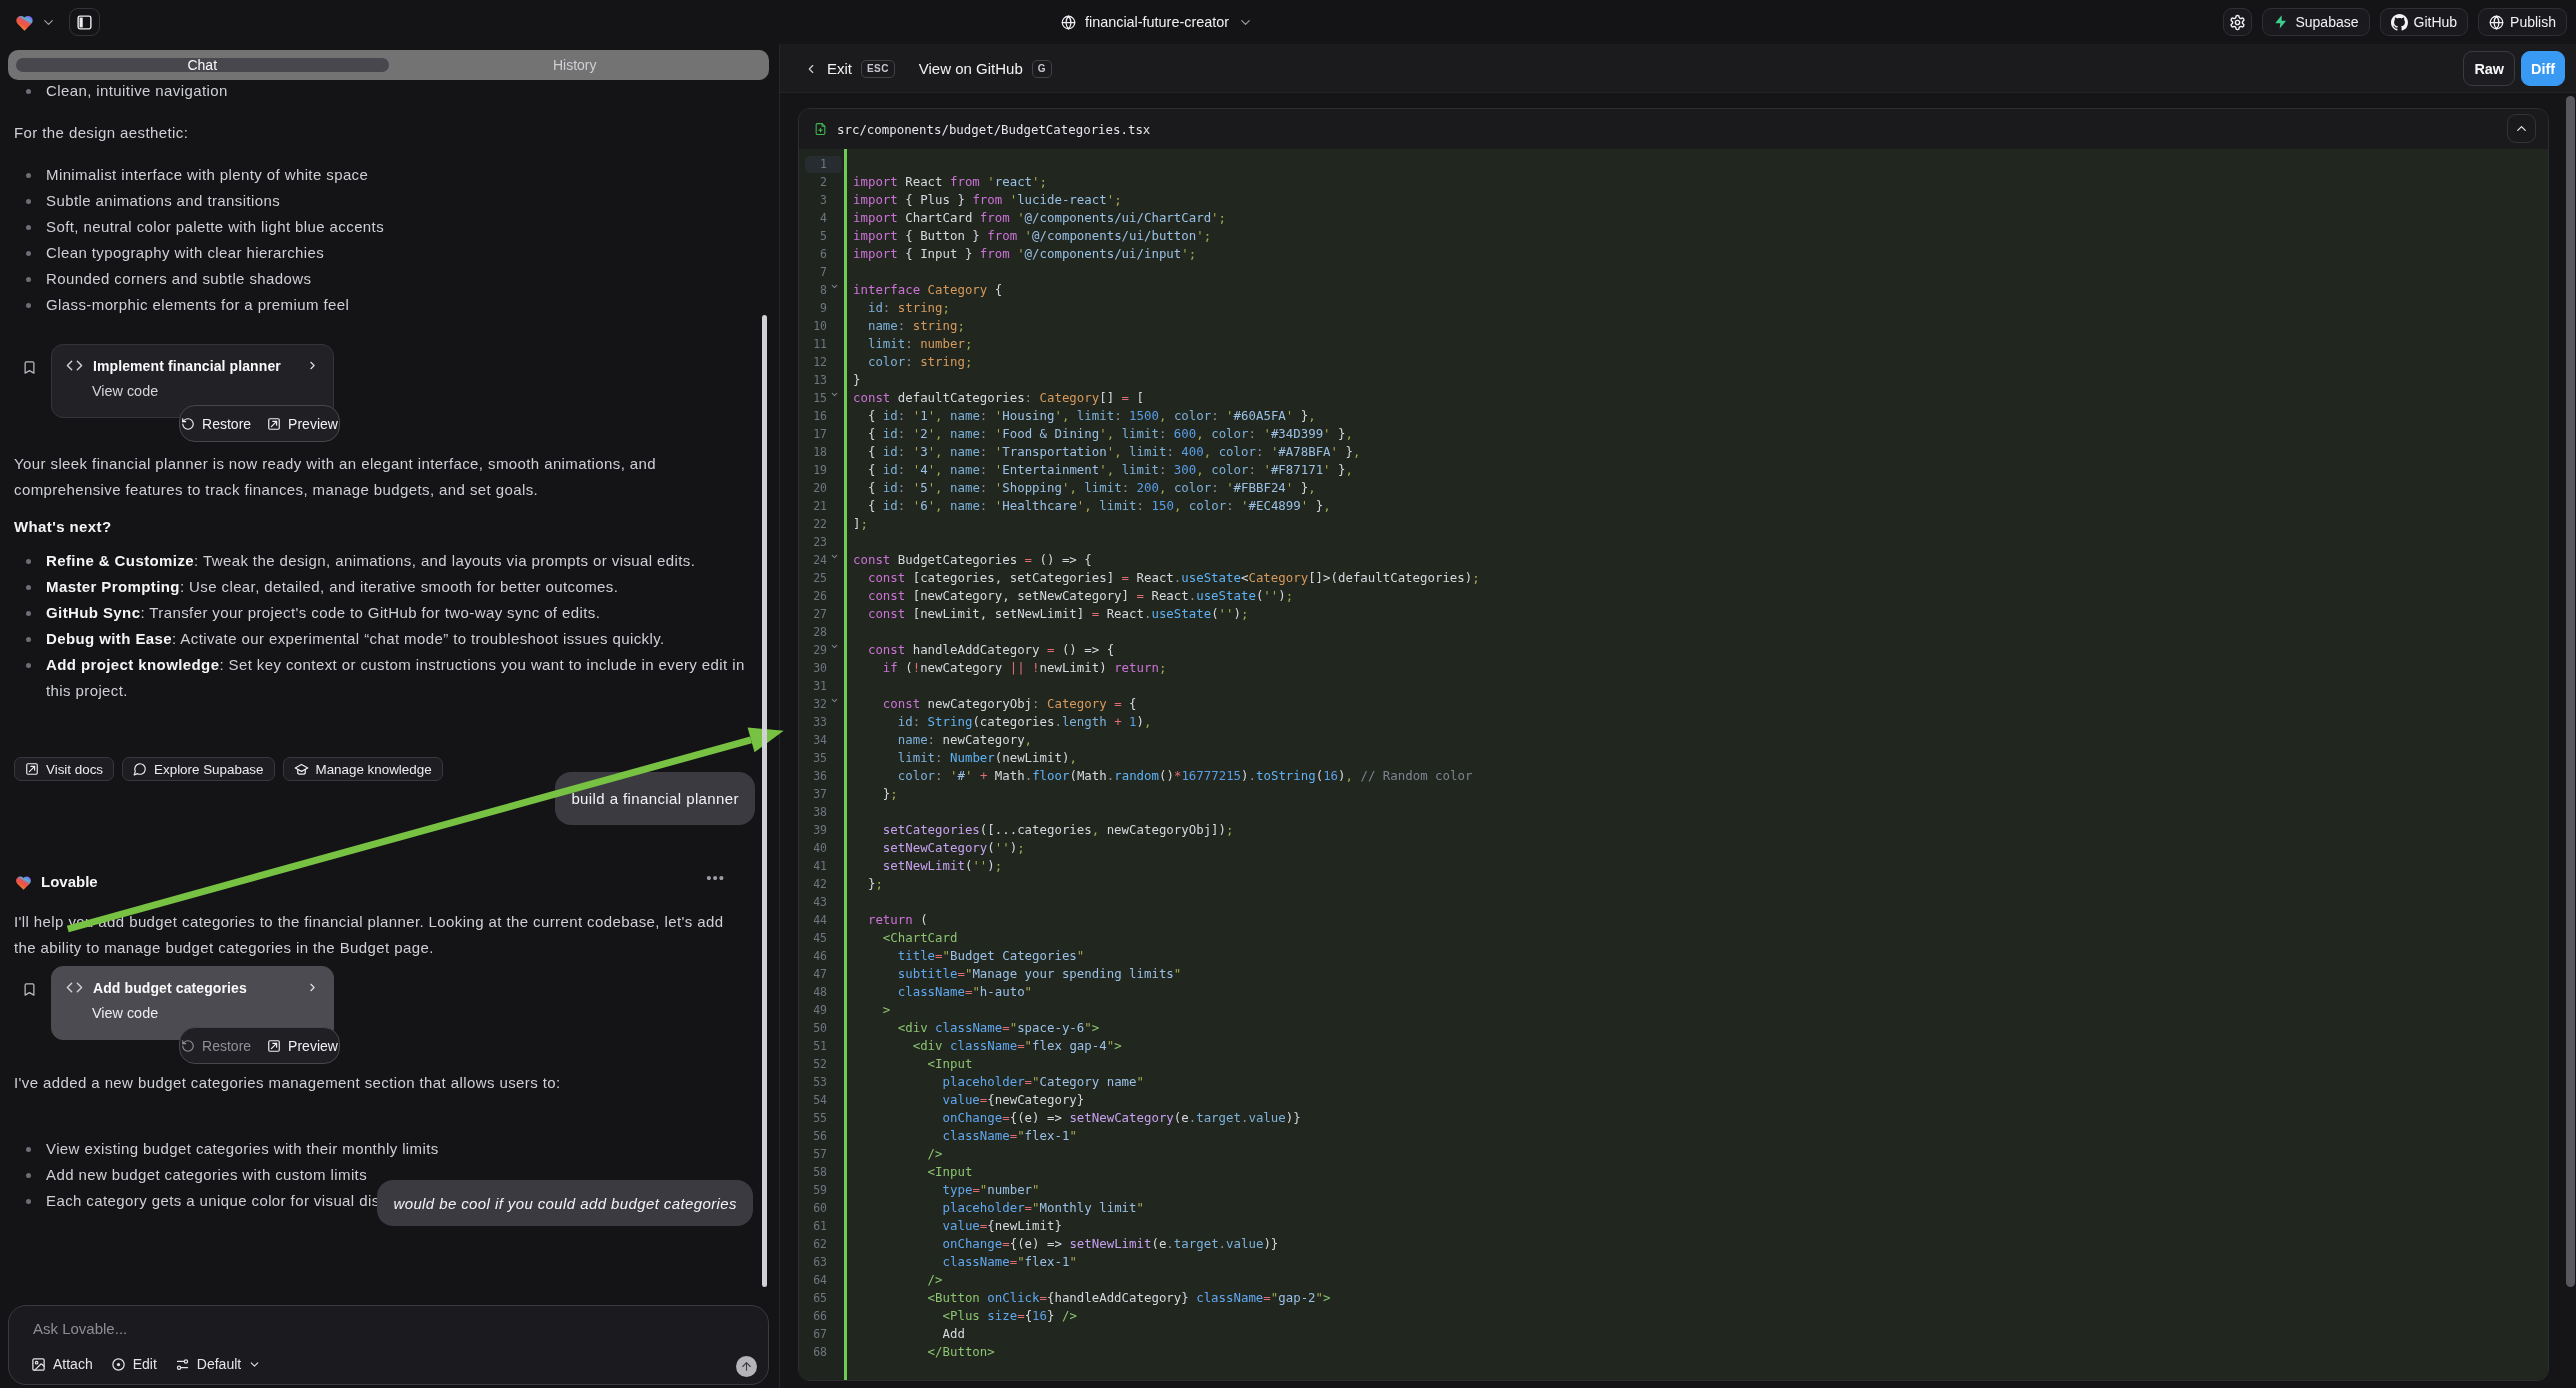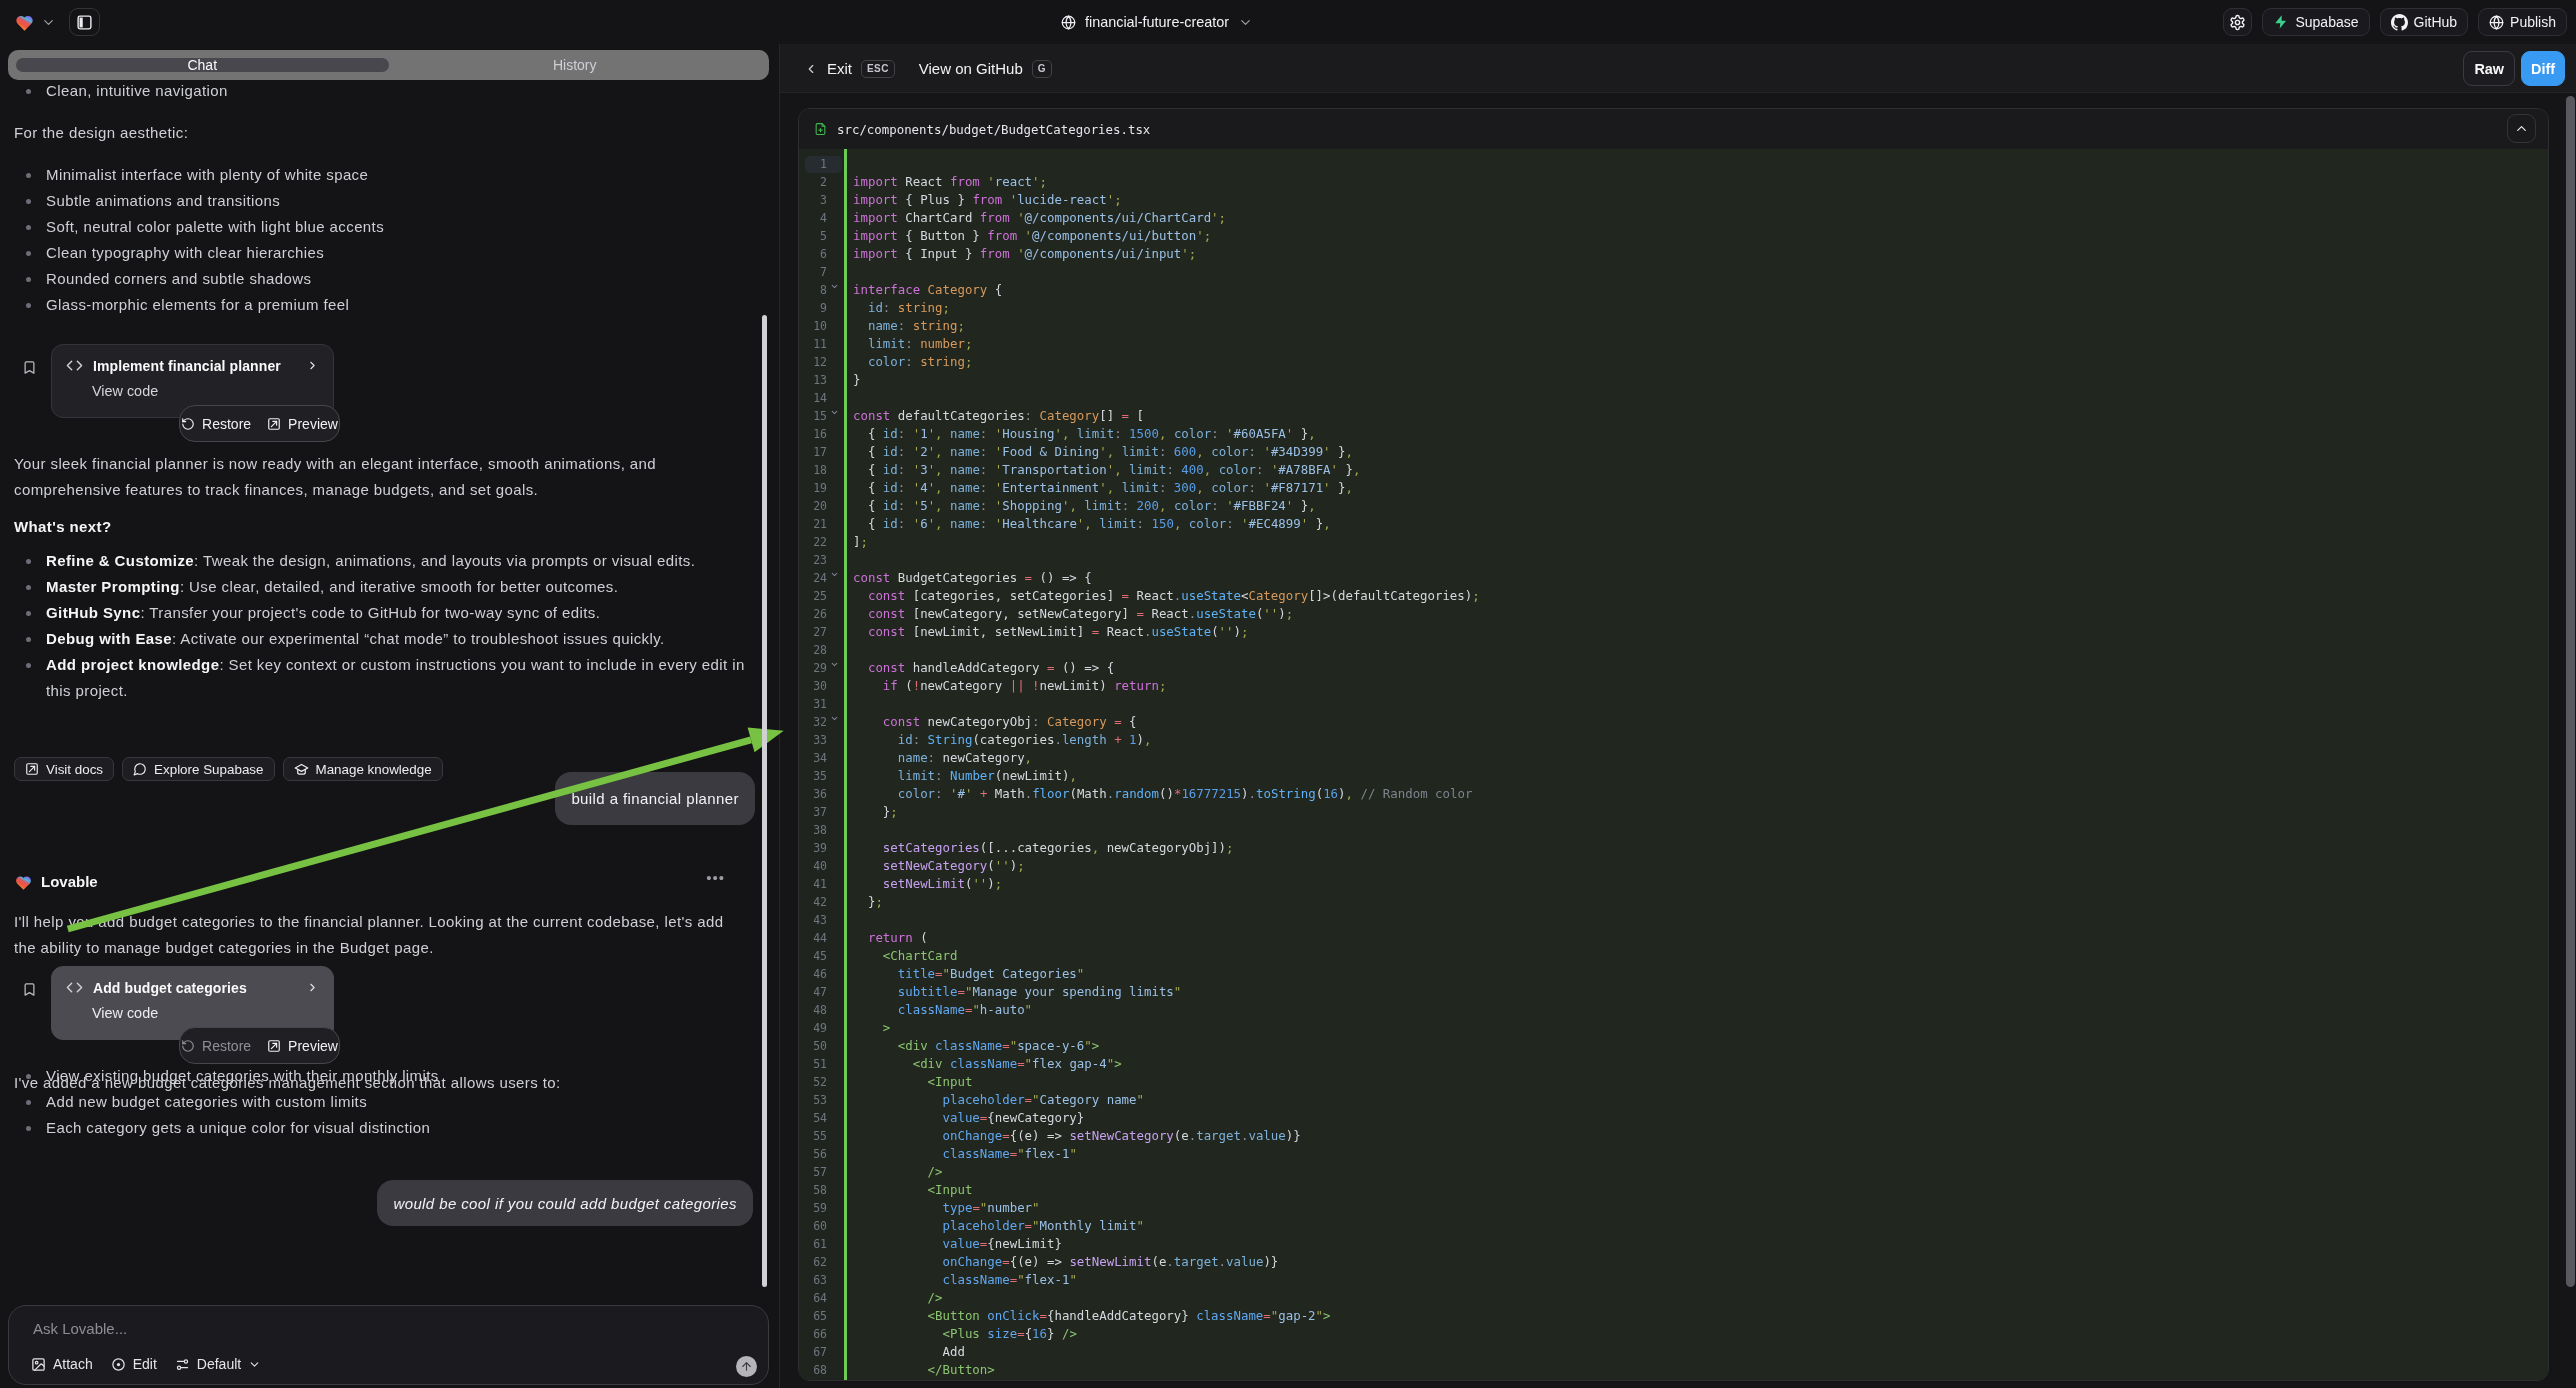--- a/index.html
+++ b/index.html
@@ -373,21 +373,21 @@
               <rect x="3" y="3" width="18" height="18" rx="2"></rect>
               <path d="m7.5 16.5 9-9"></path>
               <path d="M10 7.5h6.5V14"></path>
             </svg>
           </span>
           <span>Preview</span>
         </span>
     </div>
 
     <div class="msg-text abs" style="left:14px;top:990px;width:742px;">I've added a new budget categories management section that allows users to:</div>
-    <ul class="blist msg-text abs" style="left:0;top:983px;width:757px;">
+    <ul class="blist msg-text abs" style="left:0;top:1056px;width:757px;">
         <li>View existing budget categories with their monthly limits</li>
         <li>Add new budget categories with custom limits</li>
         <li>Each category gets a unique color for visual distinction</li>
       </ul>
 
     <div class="bubble" style="top:1100px;right:26px;height:46px;font-style:italic;">would be cool if you could add budget categories</div>
   </div>
 
   <div id="chat-sb"></div>
 
@@ -475,21 +475,20 @@
           <div class="cl"><span class="num">6</span><span class="src"><span class="tk-k">import</span><span class="tk-t"> { Input } </span><span class="tk-k">from</span><span class="tk-t"> </span><span class="tk-q">'</span><span class="tk-s">@/components/ui/input</span><span class="tk-q">';</span></span></div>
           <div class="cl"><span class="num">7</span><span class="src"></span></div>
           <div class="cl"><span class="num">8</span><span class="fold"><svg width="9" height="9" viewBox="0 0 24 24" fill="none" stroke="currentColor" stroke-width="3" stroke-linecap="round" stroke-linejoin="round">
                 <path d="m6 9 6 6 6-6"></path>
               </svg></span><span class="src"><span class="tk-k">interface</span><span class="tk-t"> </span><span class="tk-y">Category</span><span class="tk-t"> {</span></span></div>
           <div class="cl"><span class="num">9</span><span class="src"><span class="tk-t">  </span><span class="tk-p">id</span><span class="tk-d">: </span><span class="tk-y">string</span><span class="tk-q">;</span></span></div>
           <div class="cl"><span class="num">10</span><span class="src"><span class="tk-t">  </span><span class="tk-p">name</span><span class="tk-d">: </span><span class="tk-y">string</span><span class="tk-q">;</span></span></div>
           <div class="cl"><span class="num">11</span><span class="src"><span class="tk-t">  </span><span class="tk-p">limit</span><span class="tk-d">: </span><span class="tk-y">number</span><span class="tk-q">;</span></span></div>
           <div class="cl"><span class="num">12</span><span class="src"><span class="tk-t">  </span><span class="tk-p">color</span><span class="tk-d">: </span><span class="tk-y">string</span><span class="tk-q">;</span></span></div>
           <div class="cl"><span class="num">13</span><span class="src"><span class="tk-t">}</span></span></div>
-          <div class="cl"><span class="num">14</span><span class="src"></span></div>
           <div class="cl"><span class="num">15</span><span class="fold"><svg width="9" height="9" viewBox="0 0 24 24" fill="none" stroke="currentColor" stroke-width="3" stroke-linecap="round" stroke-linejoin="round">
                 <path d="m6 9 6 6 6-6"></path>
               </svg></span><span class="src"><span class="tk-k">const</span><span class="tk-t"> defaultCategories</span><span class="tk-d">: </span><span class="tk-y">Category</span><span class="tk-t">[] </span><span class="tk-o">=</span><span class="tk-t"> [</span></span></div>
           <div class="cl"><span class="num">16</span><span class="src"><span class="tk-t">  { </span><span class="tk-p">id</span><span class="tk-d">: </span><span class="tk-q">'</span><span class="tk-s">1</span><span class="tk-q">',</span><span class="tk-t"> </span><span class="tk-p">name</span><span class="tk-d">: </span><span class="tk-q">'</span><span class="tk-s">Housing</span><span class="tk-q">',</span><span class="tk-t"> </span><span class="tk-p">limit</span><span class="tk-d">: </span><span class="tk-n">1500</span><span class="tk-q">,</span><span class="tk-t"> </span><span class="tk-p">color</span><span class="tk-d">: </span><span class="tk-q">'</span><span class="tk-s">#60A5FA</span><span class="tk-q">'</span><span class="tk-t"> }</span><span class="tk-q">,</span></span></div>
           <div class="cl"><span class="num">17</span><span class="src"><span class="tk-t">  { </span><span class="tk-p">id</span><span class="tk-d">: </span><span class="tk-q">'</span><span class="tk-s">2</span><span class="tk-q">',</span><span class="tk-t"> </span><span class="tk-p">name</span><span class="tk-d">: </span><span class="tk-q">'</span><span class="tk-s">Food &amp; Dining</span><span class="tk-q">',</span><span class="tk-t"> </span><span class="tk-p">limit</span><span class="tk-d">: </span><span class="tk-n">600</span><span class="tk-q">,</span><span class="tk-t"> </span><span class="tk-p">color</span><span class="tk-d">: </span><span class="tk-q">'</span><span class="tk-s">#34D399</span><span class="tk-q">'</span><span class="tk-t"> }</span><span class="tk-q">,</span></span></div>
           <div class="cl"><span class="num">18</span><span class="src"><span class="tk-t">  { </span><span class="tk-p">id</span><span class="tk-d">: </span><span class="tk-q">'</span><span class="tk-s">3</span><span class="tk-q">',</span><span class="tk-t"> </span><span class="tk-p">name</span><span class="tk-d">: </span><span class="tk-q">'</span><span class="tk-s">Transportation</span><span class="tk-q">',</span><span class="tk-t"> </span><span class="tk-p">limit</span><span class="tk-d">: </span><span class="tk-n">400</span><span class="tk-q">,</span><span class="tk-t"> </span><span class="tk-p">color</span><span class="tk-d">: </span><span class="tk-q">'</span><span class="tk-s">#A78BFA</span><span class="tk-q">'</span><span class="tk-t"> }</span><span class="tk-q">,</span></span></div>
           <div class="cl"><span class="num">19</span><span class="src"><span class="tk-t">  { </span><span class="tk-p">id</span><span class="tk-d">: </span><span class="tk-q">'</span><span class="tk-s">4</span><span class="tk-q">',</span><span class="tk-t"> </span><span class="tk-p">name</span><span class="tk-d">: </span><span class="tk-q">'</span><span class="tk-s">Entertainment</span><span class="tk-q">',</span><span class="tk-t"> </span><span class="tk-p">limit</span><span class="tk-d">: </span><span class="tk-n">300</span><span class="tk-q">,</span><span class="tk-t"> </span><span class="tk-p">color</span><span class="tk-d">: </span><span class="tk-q">'</span><span class="tk-s">#F87171</span><span class="tk-q">'</span><span class="tk-t"> }</span><span class="tk-q">,</span></span></div>
           <div class="cl"><span class="num">20</span><span class="src"><span class="tk-t">  { </span><span class="tk-p">id</span><span class="tk-d">: </span><span class="tk-q">'</span><span class="tk-s">5</span><span class="tk-q">',</span><span class="tk-t"> </span><span class="tk-p">name</span><span class="tk-d">: </span><span class="tk-q">'</span><span class="tk-s">Shopping</span><span class="tk-q">',</span><span class="tk-t"> </span><span class="tk-p">limit</span><span class="tk-d">: </span><span class="tk-n">200</span><span class="tk-q">,</span><span class="tk-t"> </span><span class="tk-p">color</span><span class="tk-d">: </span><span class="tk-q">'</span><span class="tk-s">#FBBF24</span><span class="tk-q">'</span><span class="tk-t"> }</span><span class="tk-q">,</span></span></div>
           <div class="cl"><span class="num">21</span><span class="src"><span class="tk-t">  { </span><span class="tk-p">id</span><span class="tk-d">: </span><span class="tk-q">'</span><span class="tk-s">6</span><span class="tk-q">',</span><span class="tk-t"> </span><span class="tk-p">name</span><span class="tk-d">: </span><span class="tk-q">'</span><span class="tk-s">Healthcare</span><span class="tk-q">',</span><span class="tk-t"> </span><span class="tk-p">limit</span><span class="tk-d">: </span><span class="tk-n">150</span><span class="tk-q">,</span><span class="tk-t"> </span><span class="tk-p">color</span><span class="tk-d">: </span><span class="tk-q">'</span><span class="tk-s">#EC4899</span><span class="tk-q">'</span><span class="tk-t"> }</span><span class="tk-q">,</span></span></div>
           <div class="cl"><span class="num">22</span><span class="src"><span class="tk-t">]</span><span class="tk-q">;</span></span></div>

